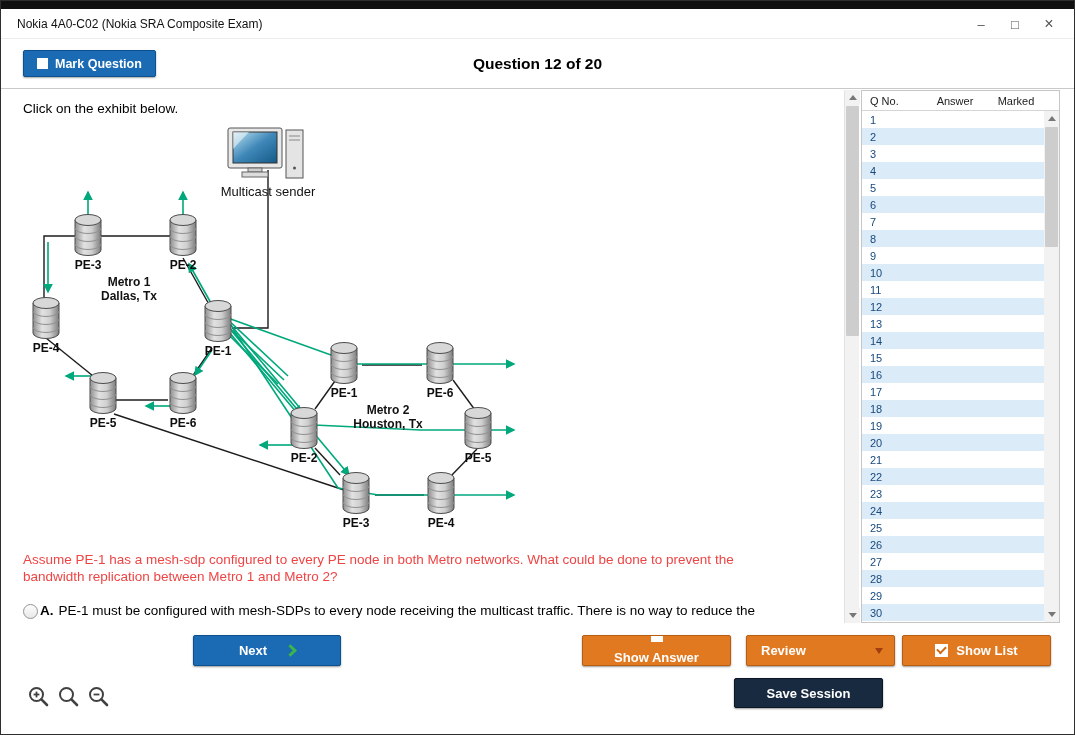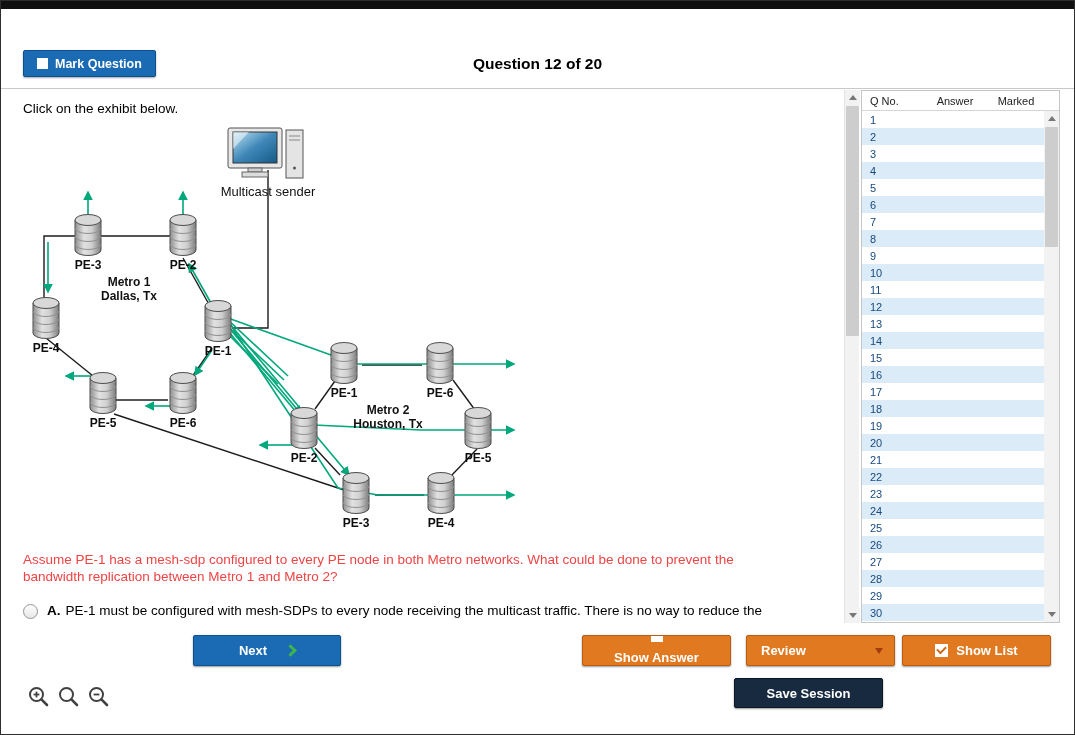--- a/index.html
+++ b/index.html
@@ -19,21 +19,21 @@
   .header { position:absolute; top:38px; left:0; right:0; height:50px; background:#fff; border-bottom:1px solid #c9c9c9; }
   .qcounter { position:absolute; left:0; right:0; top:0; height:50px; line-height:50px; text-align:center; font-size:15.5px; font-weight:bold; color:#000; pointer-events:none; }
   .mark-btn { position:absolute; left:22px; top:11px; height:27px; padding:0 13px; background:var(--primary-blue,#1a6ab4); color:#fff; font-weight:bold; font-size:12.5px; display:flex; align-items:center; gap:7px; border:1px solid #0e4f8d; border-radius:2px; box-shadow:0 1px 2px rgba(0,0,0,.35); cursor:pointer; font-family:inherit; }
   .cb-white { width:11px; height:11px; background:#fff; display:inline-block; }
 
   
   .main { position:absolute; top:89px; left:1px; width:842px; height:533px; background:#fff; overflow:hidden; }
   .prompt { position:absolute; left:21px; top:11px; font-size:13.5px; color:#000; }
   svg.exhibit { position:absolute; left:24px; top:28px; cursor:pointer; }
   .qbody { position:absolute; left:21px; top:461px; width:730px; font-size:13.5px; line-height:17px; color:#ef4444; }
-  .option { position:absolute; left:21px; top:513px; display:flex; align-items:flex-start; gap:9px; font-size:13.5px; color:#000; }
+  .option { position:absolute; left:21px; top:513px; display:flex; align-items:flex-start; gap:2px; font-size:13.5px; color:#000; }
   .radio { width:15px; height:15px; border-radius:50%; border:1px solid #949494; background:linear-gradient(#fdfdfd,#e8e8e8); flex:none; margin-top:1px; cursor:pointer; }
   .opt-line { white-space:nowrap; overflow:hidden; width:792px; }
   .opt-letter { font-weight:bold; margin-right:5px; }
 
   
   .scrollbar { position:absolute; background:#f2f2f2; }
   .main-sb { left:843px; top:89px; width:15px; height:533px; border-left:1px solid #e3e3e3; }
   .side-sb { position:absolute; right:0; top:20px; bottom:0; width:15px; background:#f2f2f2; }
   .sb-btn { position:absolute; left:0; width:15px; height:15px; display:flex; align-items:center; justify-content:center; background:#f2f2f2; cursor:pointer; }
   .sb-btn.up { top:0; } .sb-btn.down { bottom:0; }
@@ -84,20 +84,28 @@
   .metrolbl { font:bold 12px "Liberation Sans", sans-serif; fill:#111; text-anchor:middle; }
   .senderlbl { font:13px "Liberation Sans", sans-serif; fill:#111; text-anchor:middle; }
   .gflow { stroke:var(--diagram-green,#00a87c); }
 </style>
 </head>
 <body>
 
 <div class="window">
   <div class="top-strip"></div>
 
+  <div class="titlebar">
+    <span class="title-text">Nokia 4A0-C02 (Nokia SRA Composite Exam)</span>
+    <div class="win-controls">
+      <span class="wbtn">–</span>
+      <span class="wbtn">□</span>
+      <span class="wbtn close">×</span>
+    </div>
+  </div>
 
   <div class="header">
     <div class="qcounter">Question 12 of 20</div>
     <button class="mark-btn">
       <span class="cb-white"></span>
       <span>Mark Question</span>
     </button>
   </div>
 
   <div class="main">

